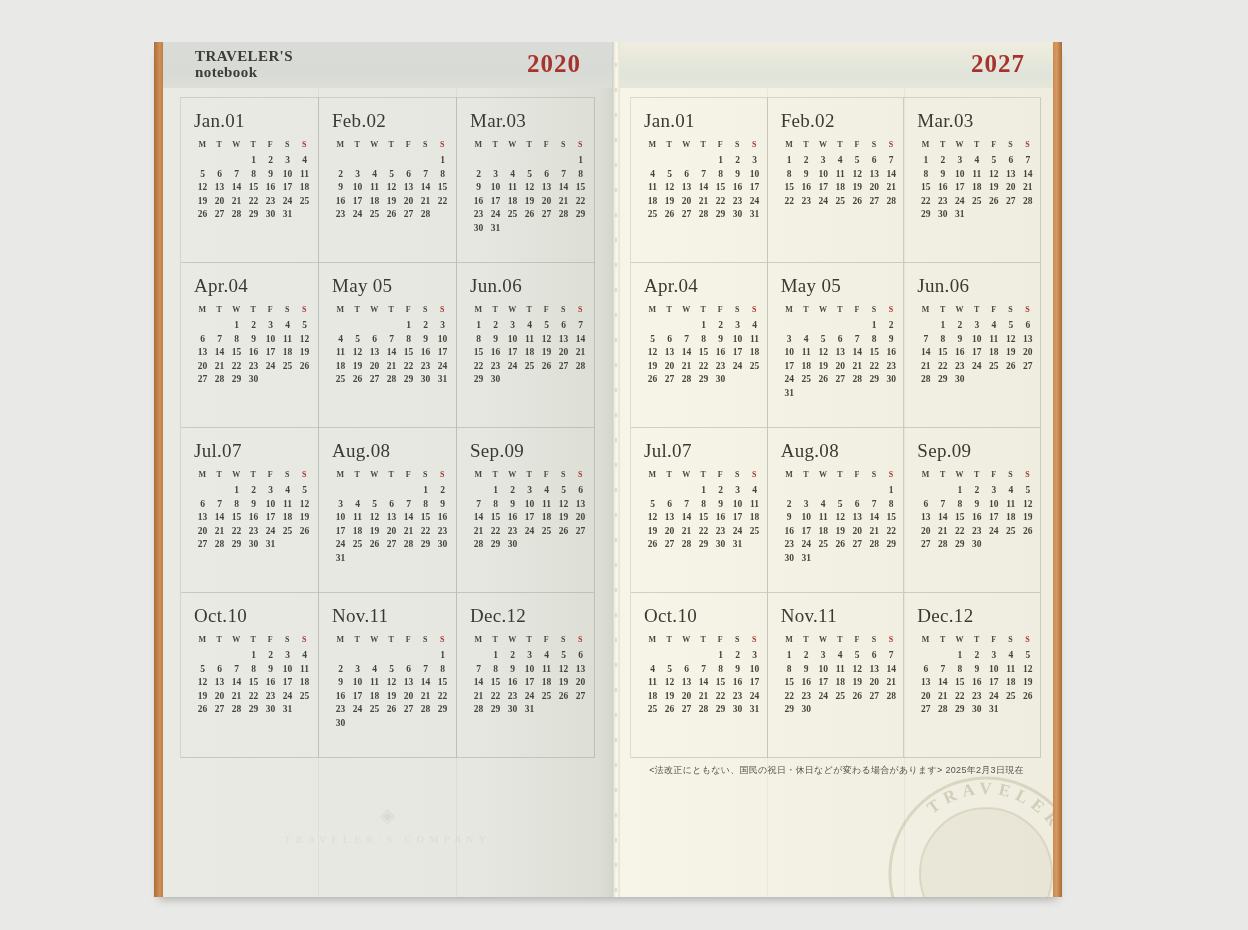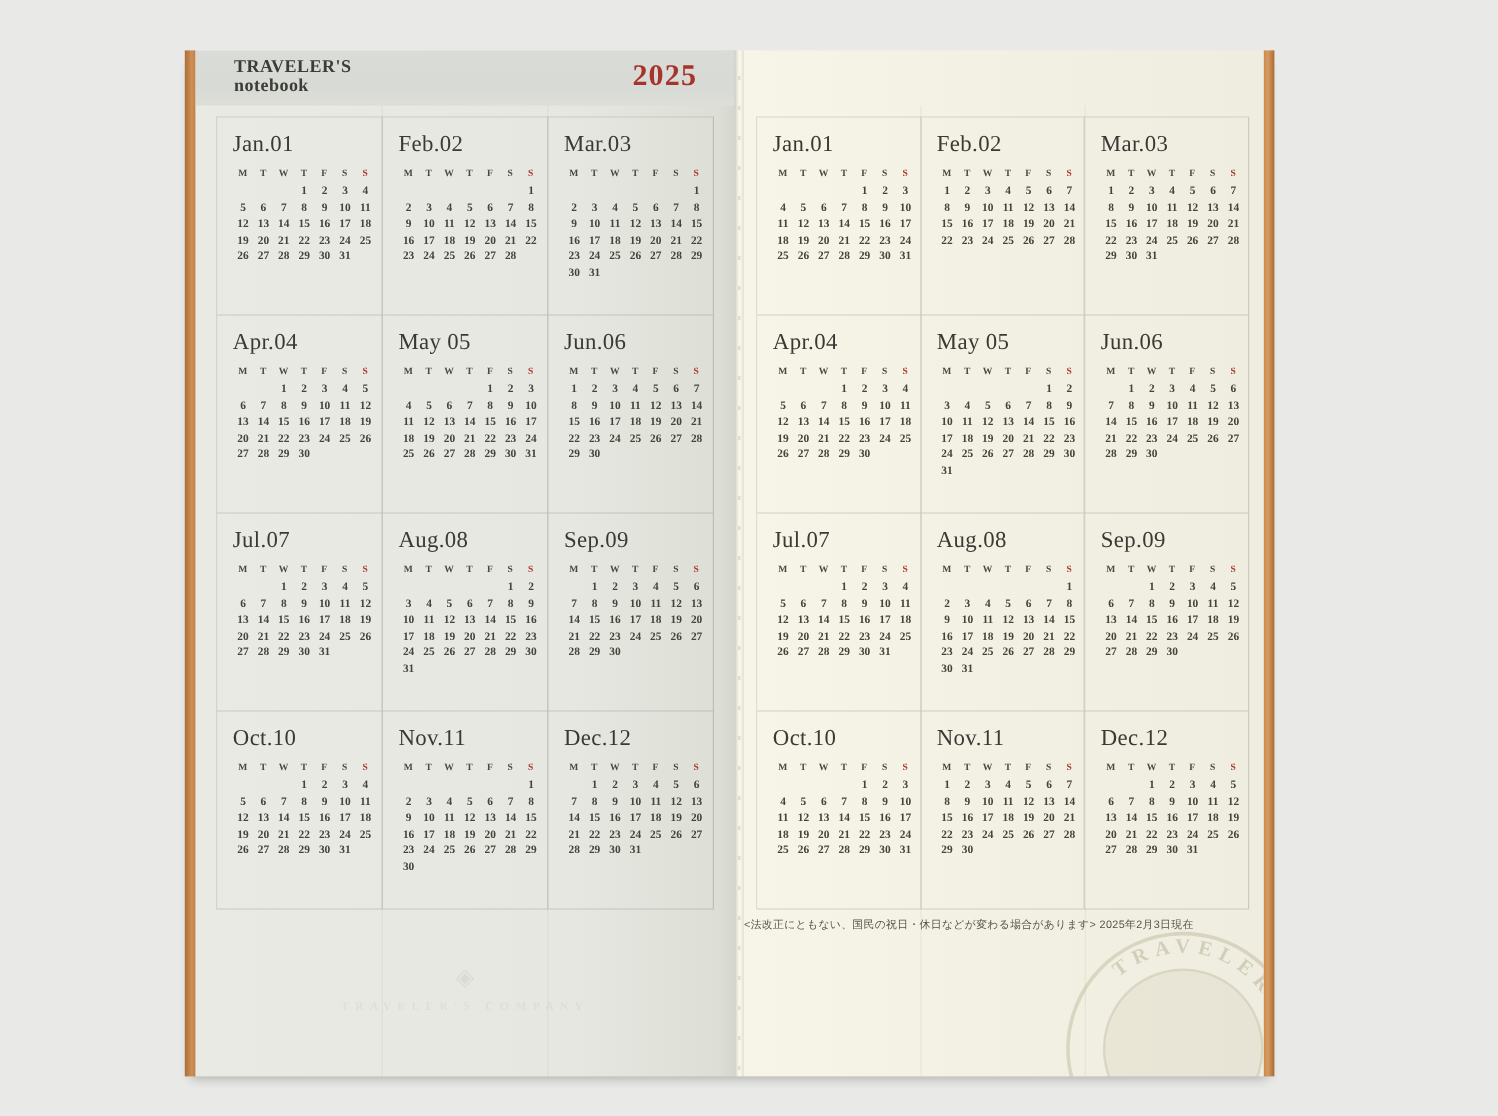--- a/index.html
+++ b/index.html
@@ -74,21 +74,21 @@
   .dh span{font-size:8px;font-weight:700;color:#4a493f;height:12px;line-height:12px;letter-spacing:.5px;}
   .days span{font-size:9.5px;font-weight:700;color:#454439;height:13.5px;line-height:13.5px;}
   .red{color:#b0473a;}
   .dh .red{color:#ab382f;}
 
   .tagline{
     position:absolute;left:32px;top:718px;
     font-size:15px;font-weight:700;color:#3a3933;letter-spacing:.2px;
   }
   .jp-note{
-    position:absolute;top:722px;left:0;width:100%;
+    position:absolute;top:722px;left:0;width:100%;text-align:center;
     font-family:"Liberation Sans",sans-serif;
     font-size:9px;color:#55544a;letter-spacing:.3px;
   }
   .faint-logo{
     position:absolute;top:762px;left:0;width:100%;text-align:center;
     color:#6b7065;
   }
   .faint-logo .mark{display:block;font-size:20px;line-height:22px;opacity:.10;}
   .faint-logo .caption{
     display:block;margin-top:8px;font-size:10px;letter-spacing:5px;
@@ -101,21 +101,21 @@
 
 <div class="notebook">
   <div class="edge edge-left"></div>
 
   <div class="page page-left">
     <div class="page-header">
       <div class="brand">
         <span>TRAVELER'S</span>
         <span>notebook</span>
       </div>
-      <div class="year">2025</div>
+      <div class="year">2020</div>
     </div>
     <div class="colguide" style="left:155px;"></div>
     <div class="colguide" style="left:293px;"></div>
     <div class="months-grid">
         <div class="mcell">
           <div class="mtitle">Jan.01</div>
           <div class="dgrid dh">
             <span>M</span>
             <span>T</span>
             <span>W</span>
@@ -688,20 +688,23 @@
       </div>
     <div class="faint-logo">
       <span class="mark">◈</span>
       <span class="caption">TRAVELER'S COMPANY</span>
     </div>
   </div>
 
   <div class="seam"></div>
 
   <div class="page page-right">
+    <div class="page-header">
+      <div class="year">2027</div>
+    </div>
     <div class="colguide" style="left:147px;"></div>
     <div class="colguide" style="left:284px;"></div>
     <div class="months-grid">
         <div class="mcell">
           <div class="mtitle">Jan.01</div>
           <div class="dgrid dh">
             <span>M</span>
             <span>T</span>
             <span>W</span>
             <span>T</span>

